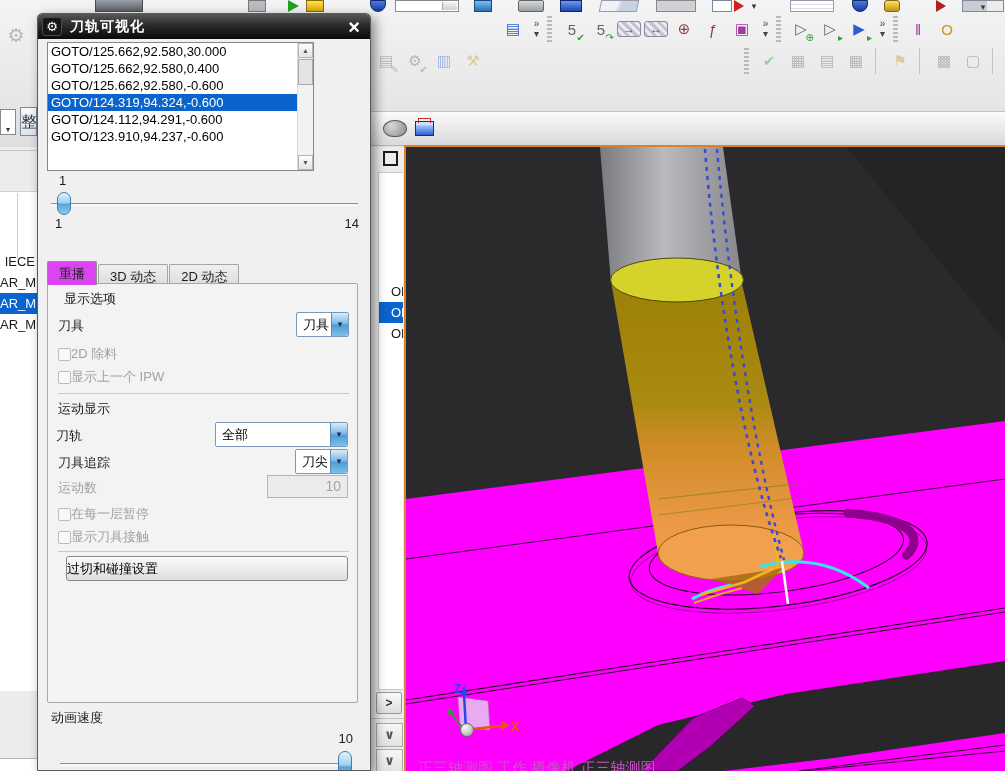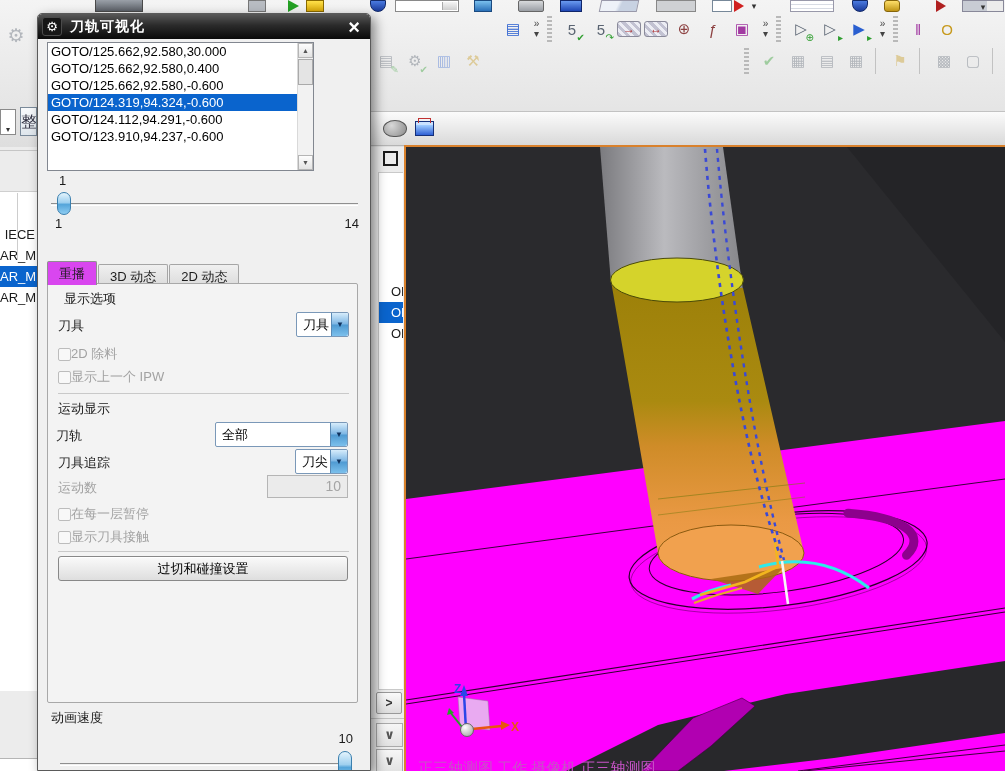--- a/index.html
+++ b/index.html
@@ -73,21 +73,21 @@
   #cube-icon::before{content:"";position:absolute;left:2px;right:2px;top:-4px;height:4px;
     border:1px solid #c03030;border-bottom:none}
 
   
   #left-strip{position:absolute;left:0;top:150px;width:37px;height:621px;background:#ececec;border-top:1px solid #c6c6c6}
   #left-list{position:absolute;left:0;top:40px;width:37px;height:500px;background:#fff;border-top:1px solid #cfcfcf}
   #left-divider{position:absolute;left:17px;top:42px;width:1px;height:66px;background:#cdcdcd}
   .nav-row{height:21px;line-height:21px;font-size:13px;text-align:right;padding-right:2px;
     color:#1a1a1a;background:#fff;white-space:nowrap;overflow:hidden}
   .nav-row.selected{background:var(--selection-blue);color:#fff}
-  #left-rows{padding-top:32px}
+  #left-rows{padding-top:59px}
   #left-bottom-strip{position:absolute;left:0;top:607px;width:37px;height:14px;background:#fff;border-top:1px solid #b5b5b5}
 
   
   #right-strip{position:absolute;left:371px;top:147px;width:33px;height:624px;background:#ececec}
   #square-icon{position:absolute;left:12px;top:4px;width:15px;height:15px;border:2px solid #1a1a1a}
   #right-panel{position:absolute;left:7px;top:25px;width:25px;height:518px;background:#fff;border:1px solid #c9c9c9;border-right:none}
   #right-rows{padding-top:108px}
   #right-strip .nav-row{text-align:right;padding-left:12px}
   #pane-btn{position:absolute;left:5px;top:545px;width:26px;height:22px;background:linear-gradient(#fafafa,#ddd);
     border:1px solid #999;border-radius:2px;font-weight:bold;font-size:12px;color:#333;text-align:center;line-height:20px}
@@ -137,22 +137,22 @@
   .sep{position:absolute;left:10px;right:8px;border-top:1px solid #c9c9c9}
   .cb{position:absolute;left:10px;display:flex;align-items:center;font-size:13px;color:#a2a2a2}
   .cb .box{width:13px;height:13px;border:1px solid #bcbcbc;background:#f8f8f8;border-radius:2px}
   .dd{position:absolute;height:25px;background:#fff;border:1px solid #7a98b8;border-radius:2px;
     display:flex;align-items:center;justify-content:space-between;font-size:13px;color:#000;padding-left:6px}
   .dd .arrow{width:17px;align-self:stretch;background:linear-gradient(#d6ecfb,#7db6e4 48%,#4f9ad2 52%,#7cc0ec);
     border-left:1px solid #5a8ab5;display:flex;align-items:center;justify-content:center;
     color:#10325e;font-size:8px;border-radius:0 2px 2px 0}
   #motion-count{position:absolute;right:9px;top:191px;width:81px;height:23px;background:#ebebeb;
     border:1px solid #b5b5b5;color:#a5a5a5;font-size:14px;text-align:right;padding:2px 6px 0 0}
-  #gouge-btn{position:absolute;left:10px;right:9px;top:272px;height:25px;border:1px solid #888;border-radius:3px;
-    background:linear-gradient(#fafafa,#dedede);font-size:13px;color:#000;text-align:center;line-height:23px;
+  #gouge-btn{position:absolute;left:18px;right:9px;top:272px;height:25px;border:1px solid #888;border-radius:3px;
+    background:linear-gradient(#fafafa,#dedede);font-size:13px;color:#000;line-height:23px;
     box-shadow:inset 0 1px 0 #fff}
 </style>
 </head>
 <body>
 
 <div id="top-area">
   <div id="row1">
     <span class="frag f-monitors"></span>
       <span class="frag f-gray1"></span>
       <span class="frag f-play"></span>

